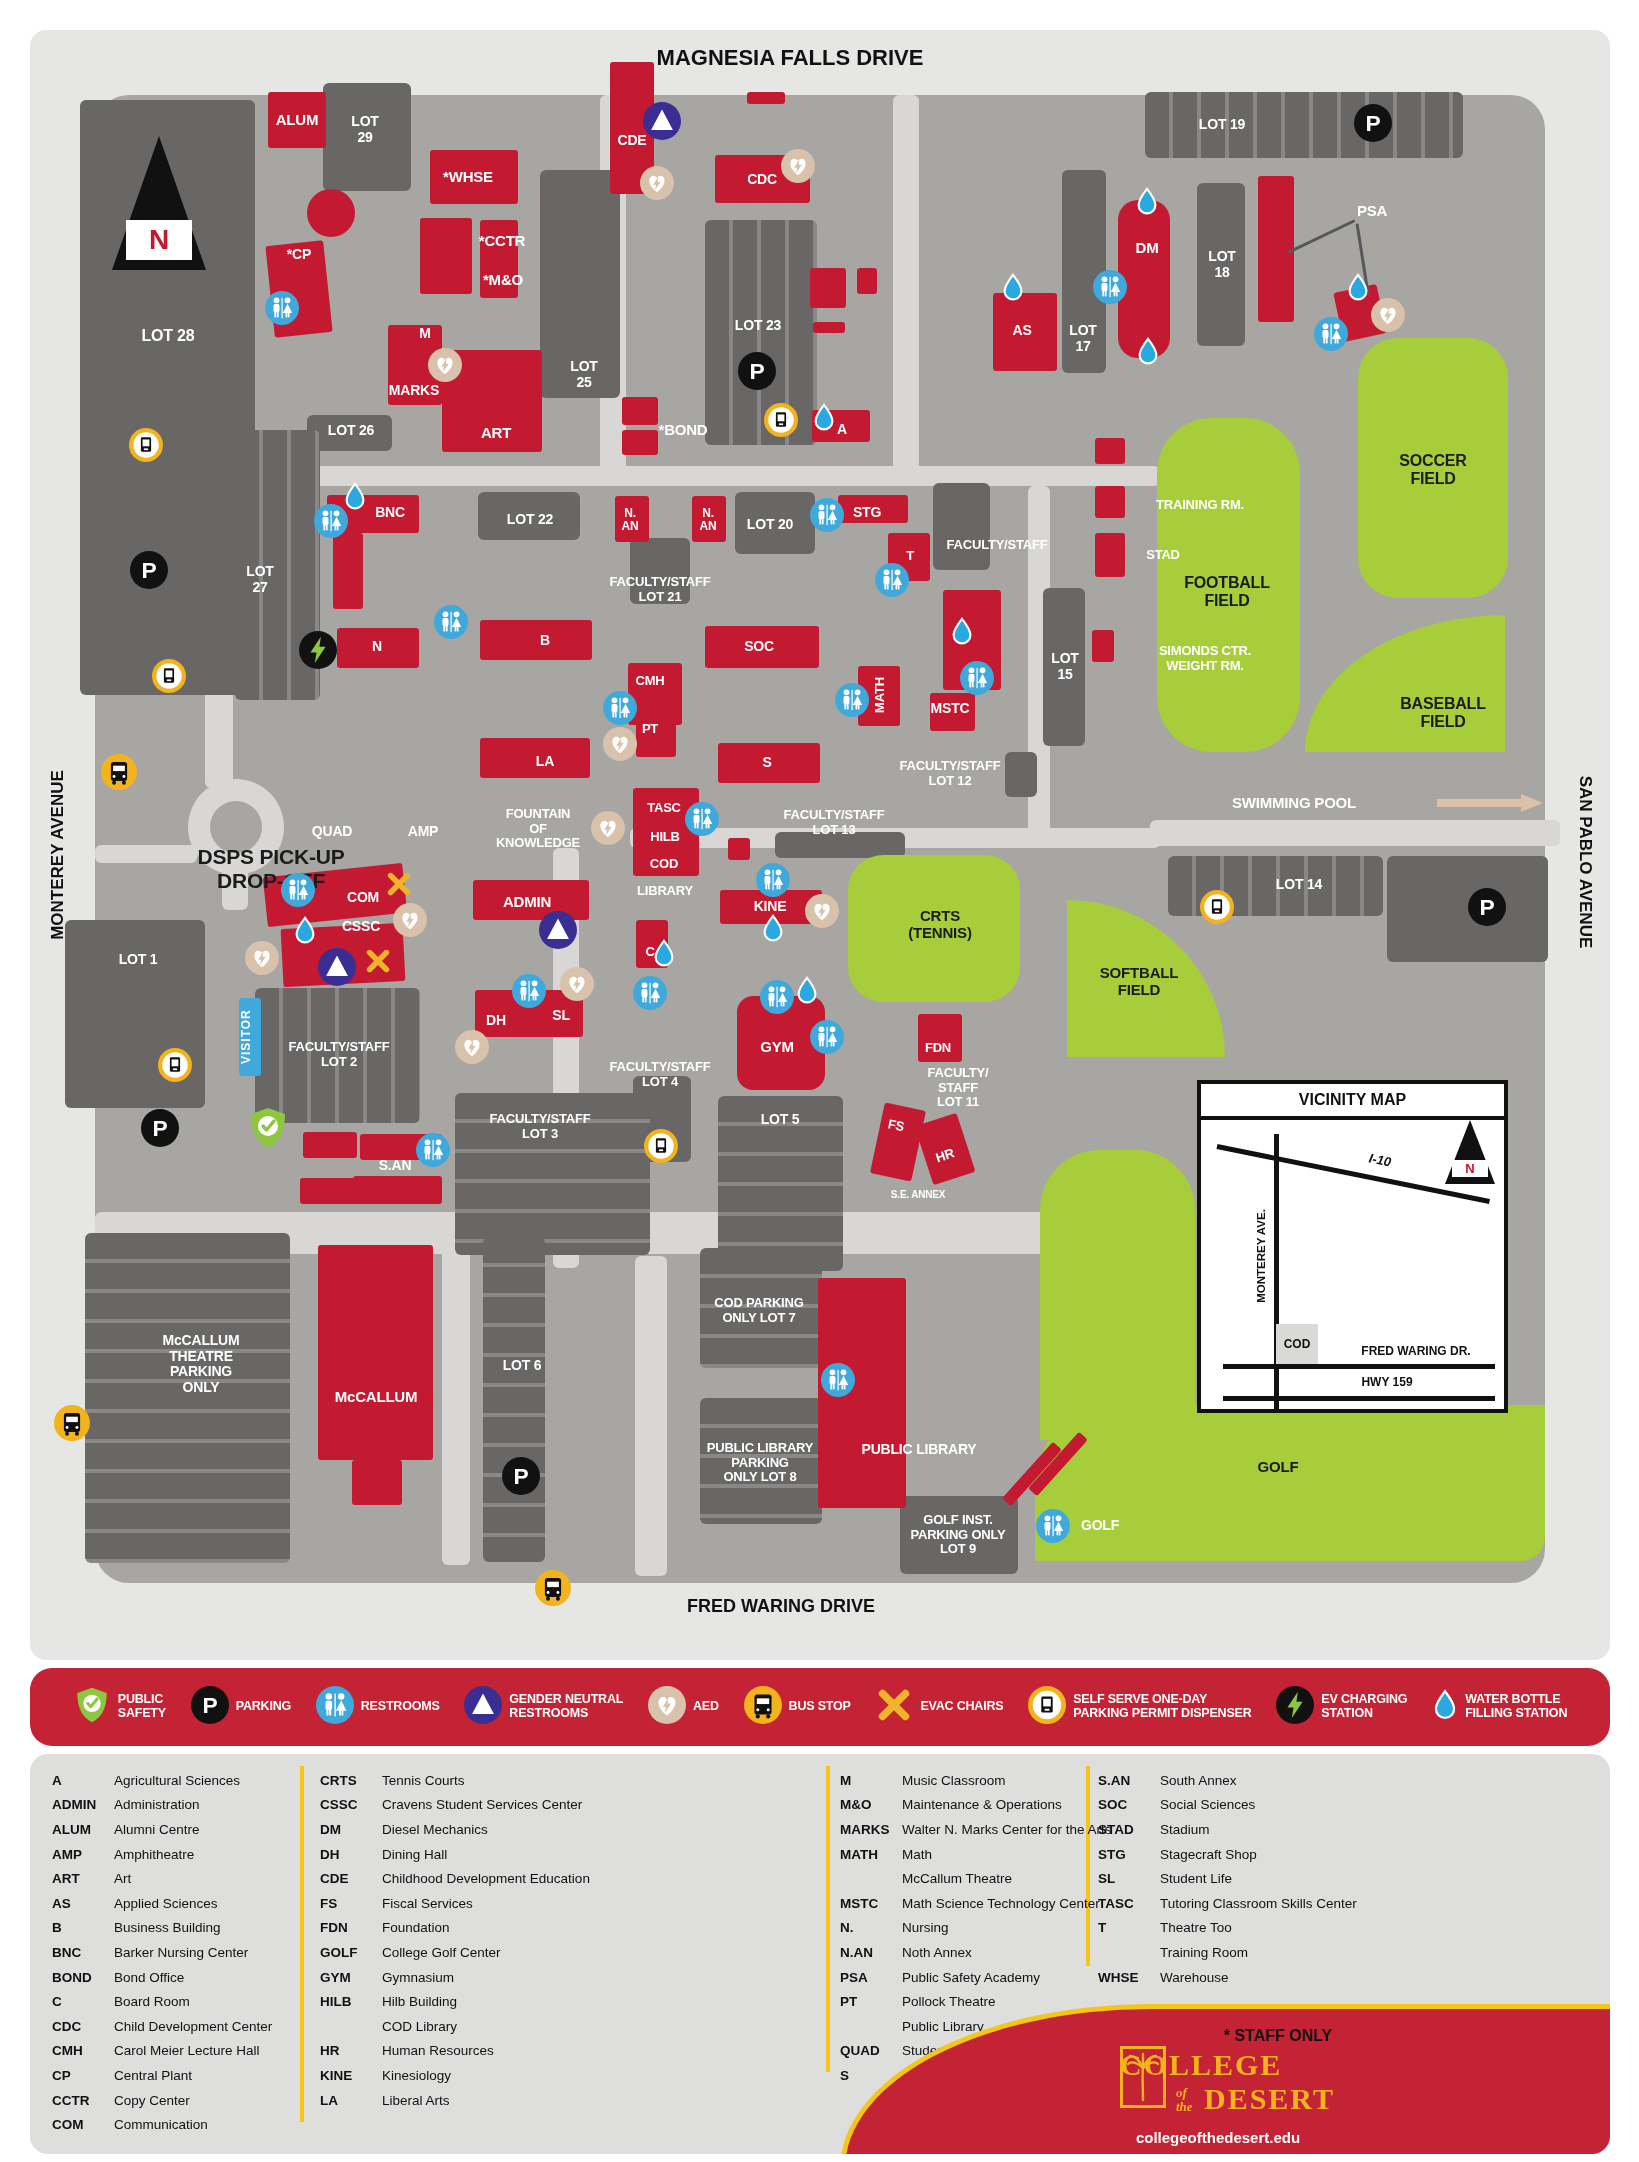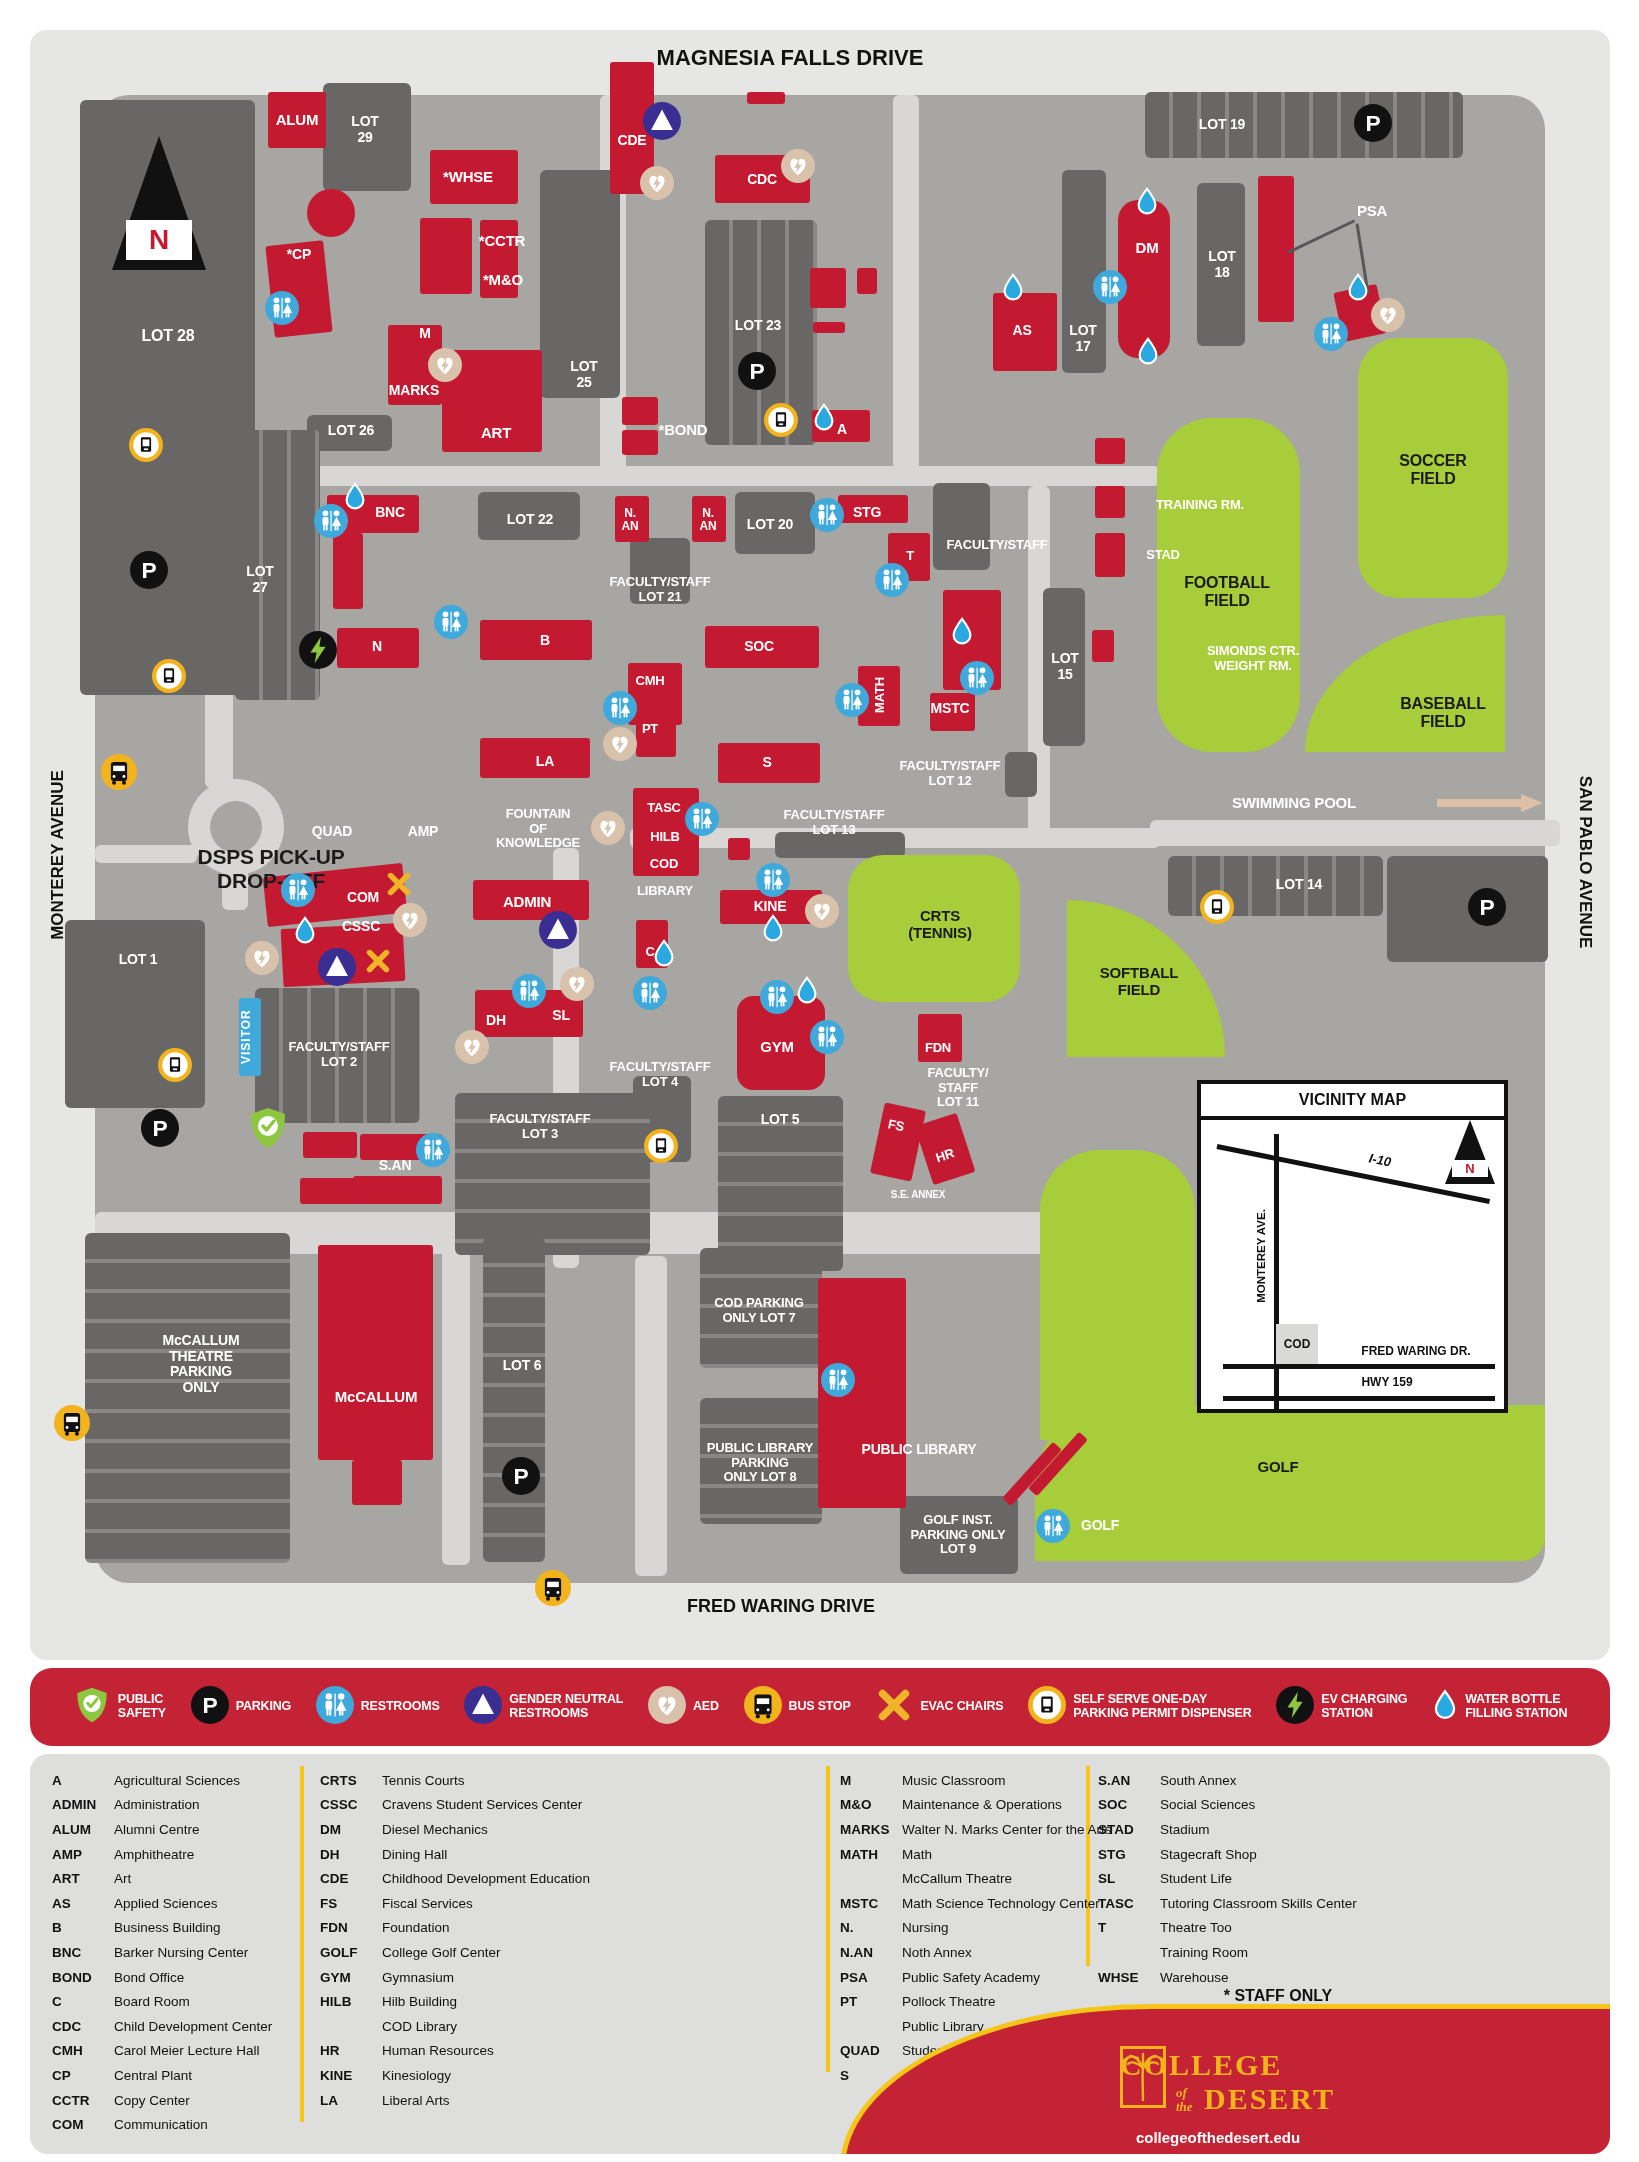--- a/index.html
+++ b/index.html
@@ -45,21 +45,21 @@
   #legend{left:30px;top:1668px;width:1580px;height:78px;background:#c32334;border-radius:22px;z-index:10;display:flex;align-items:center;justify-content:space-evenly;padding:0 18px;box-sizing:border-box;}
   .leg-item{display:flex;align-items:center;gap:7px;}
   .leg-item .txt{color:#fff;font-weight:bold;font-size:12.5px;line-height:1.1;white-space:pre-line;letter-spacing:-0.2px;}
   
   #index{left:30px;top:1754px;width:1580px;height:400px;background:#dededd;border-radius:18px;z-index:10;overflow:hidden;}
   .idx-col{position:absolute;top:14px;}
   .idx-row{display:flex;height:24.6px;align-items:center;}
   .idx-a{width:62px;flex:0 0 62px;font-weight:bold;font-size:13.5px;color:#111;}
   .idx-n{font-size:13.5px;color:#111;white-space:nowrap;}
   .idx-div{position:absolute;width:4px;background:#f5c518;top:12px;}
-  #staff-note{position:absolute;font-weight:bold;font-size:16px;color:#111;transform:translate(-50%,-50%);z-index:12;}
+  #staff-note{position:absolute;font-weight:bold;font-size:16px;color:#111;transform:translate(-50%,-50%);z-index:12;margin-top:40px;}
   
   #blob{position:absolute;left:810px;top:250px;width:780px;height:160px;background:#c32334;border-top-left-radius:320px 170px;border-top:5px solid #f5c518;border-left:5px solid #f5c518;z-index:11;}
   .logo{position:absolute;z-index:12;color:#f2b31c;font-family:"Liberation Serif",serif;font-weight:bold;}
   #palm{position:absolute;z-index:12;width:46px;height:62px;border:3px solid #f2b31c;box-sizing:border-box;display:flex;align-items:center;justify-content:center;}
   #url{position:absolute;z-index:12;color:#ffffff;font-weight:bold;font-size:15px;transform:translate(-50%,-50%);font-family:"Liberation Sans",sans-serif;}
   .street{position:absolute;z-index:7;font-weight:bold;color:#111;transform:translate(-50%,-50%);white-space:nowrap;}
 </style>
 </head>
 <body>
 
@@ -585,21 +585,21 @@
     <div class="mlabel w" style="left: 1222px; top: 125px; font-size: 14px;">LOT 19</div>
     <div class="mlabel w" style="left: 1372px; top: 211px; font-size: 15px;">PSA</div>
     <div class="mlabel k" style="left: 1433px; top: 470px; font-size: 16px;">SOCCER
 FIELD</div>
     <div class="mlabel k" style="left: 1227px; top: 592px; font-size: 16px;">FOOTBALL
 FIELD</div>
     <div class="mlabel k" style="left: 1443px; top: 713px; font-size: 16px;">BASEBALL
 FIELD</div>
     <div class="mlabel w" style="left: 1200px; top: 505px; font-size: 13px;">TRAINING RM.</div>
     <div class="mlabel w" style="left: 1163px; top: 555px; font-size: 13px;">STAD</div>
-    <div class="mlabel w" style="left: 1205px; top: 659px; font-size: 13px; margin-left: 48px;">SIMONDS CTR.
+    <div class="mlabel w" style="left: 1205px; top: 659px; font-size: 13px;">SIMONDS CTR.
 WEIGHT RM.</div>
     <div class="mlabel w" style="left: 1065px; top: 667px; font-size: 14px;">LOT
 15</div>
     <div class="mlabel w" style="left: 390px; top: 513px; font-size: 14px;">BNC</div>
     <div class="mlabel w" style="left: 530px; top: 520px; font-size: 14px;">LOT 22</div>
     <div class="mlabel w" style="left: 630px; top: 520px; font-size: 12px;">N.
 AN</div>
     <div class="mlabel w" style="left: 708px; top: 520px; font-size: 12px;">N.
 AN</div>
     <div class="mlabel w" style="left: 770px; top: 525px; font-size: 14px;">LOT 20</div>

